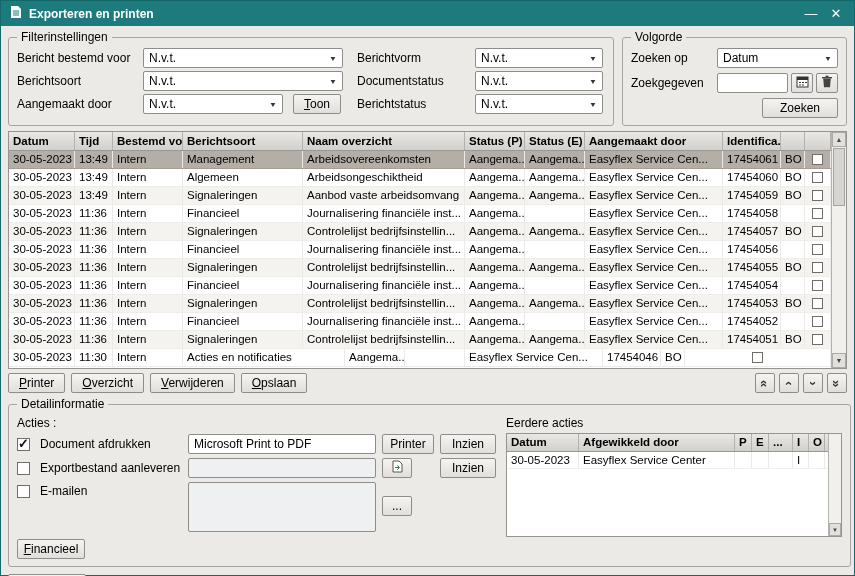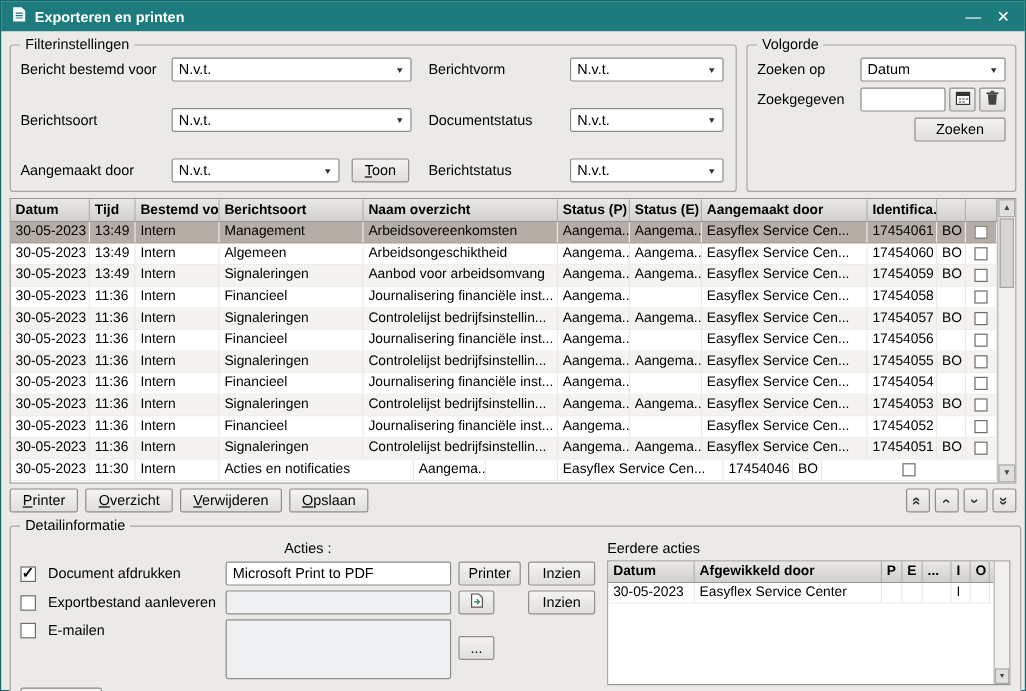--- a/index.html
+++ b/index.html
@@ -15,21 +15,21 @@
 
   .content { flex:1; padding:4px 7px 0; display:flex; flex-direction:column; }
 
   fieldset { border:1px solid #a7a5a1; border-radius:3px; padding:4px 8px 7px; background:#eceae7; }
   legend { padding:0 4px; font-size:12px; }
 
   
   .filter-row { display:flex; gap:8px; }
   .fg { width:606px; }
   .vg { flex:1; }
-  .fgrid { display:grid; grid-template-columns:126px 200px 14px 118px 128px; row-gap:22px; align-items:center; }
+  .fgrid { display:grid; grid-template-columns:126px 200px 14px 118px 128px; row-gap:3px; align-items:center; }
   .flabel { white-space:nowrap; }
 
   .select, .tinput { background:#fff; border:1px solid #8f8d89; border-radius:2px; height:20px; display:inline-flex; align-items:center; padding:0 5px; width:100%; }
   .select { cursor:default; }
   .sel-text { flex:1; overflow:hidden; white-space:nowrap; }
   .sel-arrow { font-size:8px; color:#333; transform:scaleY(.85); }
   .w140 { width:140px; }
 
   .btn { height:20px; background:linear-gradient(#f5f4f2,#e1dfdb); border:1px solid #8f8d89; border-radius:2px; padding:0 10px; font-size:12px; display:inline-flex; align-items:center; justify-content:center; cursor:default; white-space:nowrap; }
   .btn .ak { display:block; text-align:center; }
@@ -61,21 +61,21 @@
 
   
   .midbar { display:flex; gap:6px; align-items:center; margin:4px 0; }
   .chevrons { margin-left:auto; display:flex; gap:4px; }
   .chev { width:20px; padding:0; font-weight:bold; color:#333; }
   .chev span { display:inline-block; transform:rotate(90deg); font-size:13px; line-height:1; }
 
   
   .detail-wrap { display:flex; gap:10px; }
   .d-left { flex:1; }
-  .acties-label { margin:1px 0 4px;text-align:center; }
+  .acties-label { margin:1px 0 4px; }
   .dgrid { display:grid; grid-template-columns:17px 142px 188px 52px 56px; column-gap:6px; row-gap:4px; align-items:center; }
   .cbx { width:13px; height:13px; border:1px solid #6f6d69; background:#fff; position:relative; display:inline-block; }
   .cbx.checked::after { content:"✓"; position:absolute; top:-3px; left:0px; font-size:13px; font-weight:bold; color:#111; }
   .dis { background:#eef0f2; }
   .textarea { height:50px; border:1px solid #8f8d89; border-radius:2px; background:#eef0f2; align-self:start; }
   .slotbtn { width:30px; justify-self:start; }
   .topalign { align-self:start; }
   .uitvoeren { margin-top:7px; }
 
   .ea-panel { width:336px; }
@@ -241,21 +241,21 @@
               <span class="tc" style="width: 24px;">BO</span>
               <span class="tc grow cbcell">
                 <span class="rowcb"></span>
               </span>
             </div>
             <div class="trow alt">
               <span class="tc" style="width: 66px;">30-05-2023</span>
               <span class="tc" style="width: 38px;">13:49</span>
               <span class="tc" style="width: 70px;">Intern</span>
               <span class="tc" style="width: 120px;">Signaleringen</span>
-              <span class="tc" style="width: 162px;">Aanbod voor arbeidsomvang</span>
+              <span class="tc" style="width: 162px;">Aanbod vaste arbeidsomvang</span>
               <span class="tc" style="width: 60px;">Aangema...</span>
               <span class="tc" style="width: 60px;">Aangema...</span>
               <span class="tc" style="width: 138px;">Easyflex Service Cen...</span>
               <span class="tc" style="width: 58px;">17454059</span>
               <span class="tc" style="width: 24px;">BO</span>
               <span class="tc grow cbcell">
                 <span class="rowcb"></span>
               </span>
             </div>
             <div class="trow">

